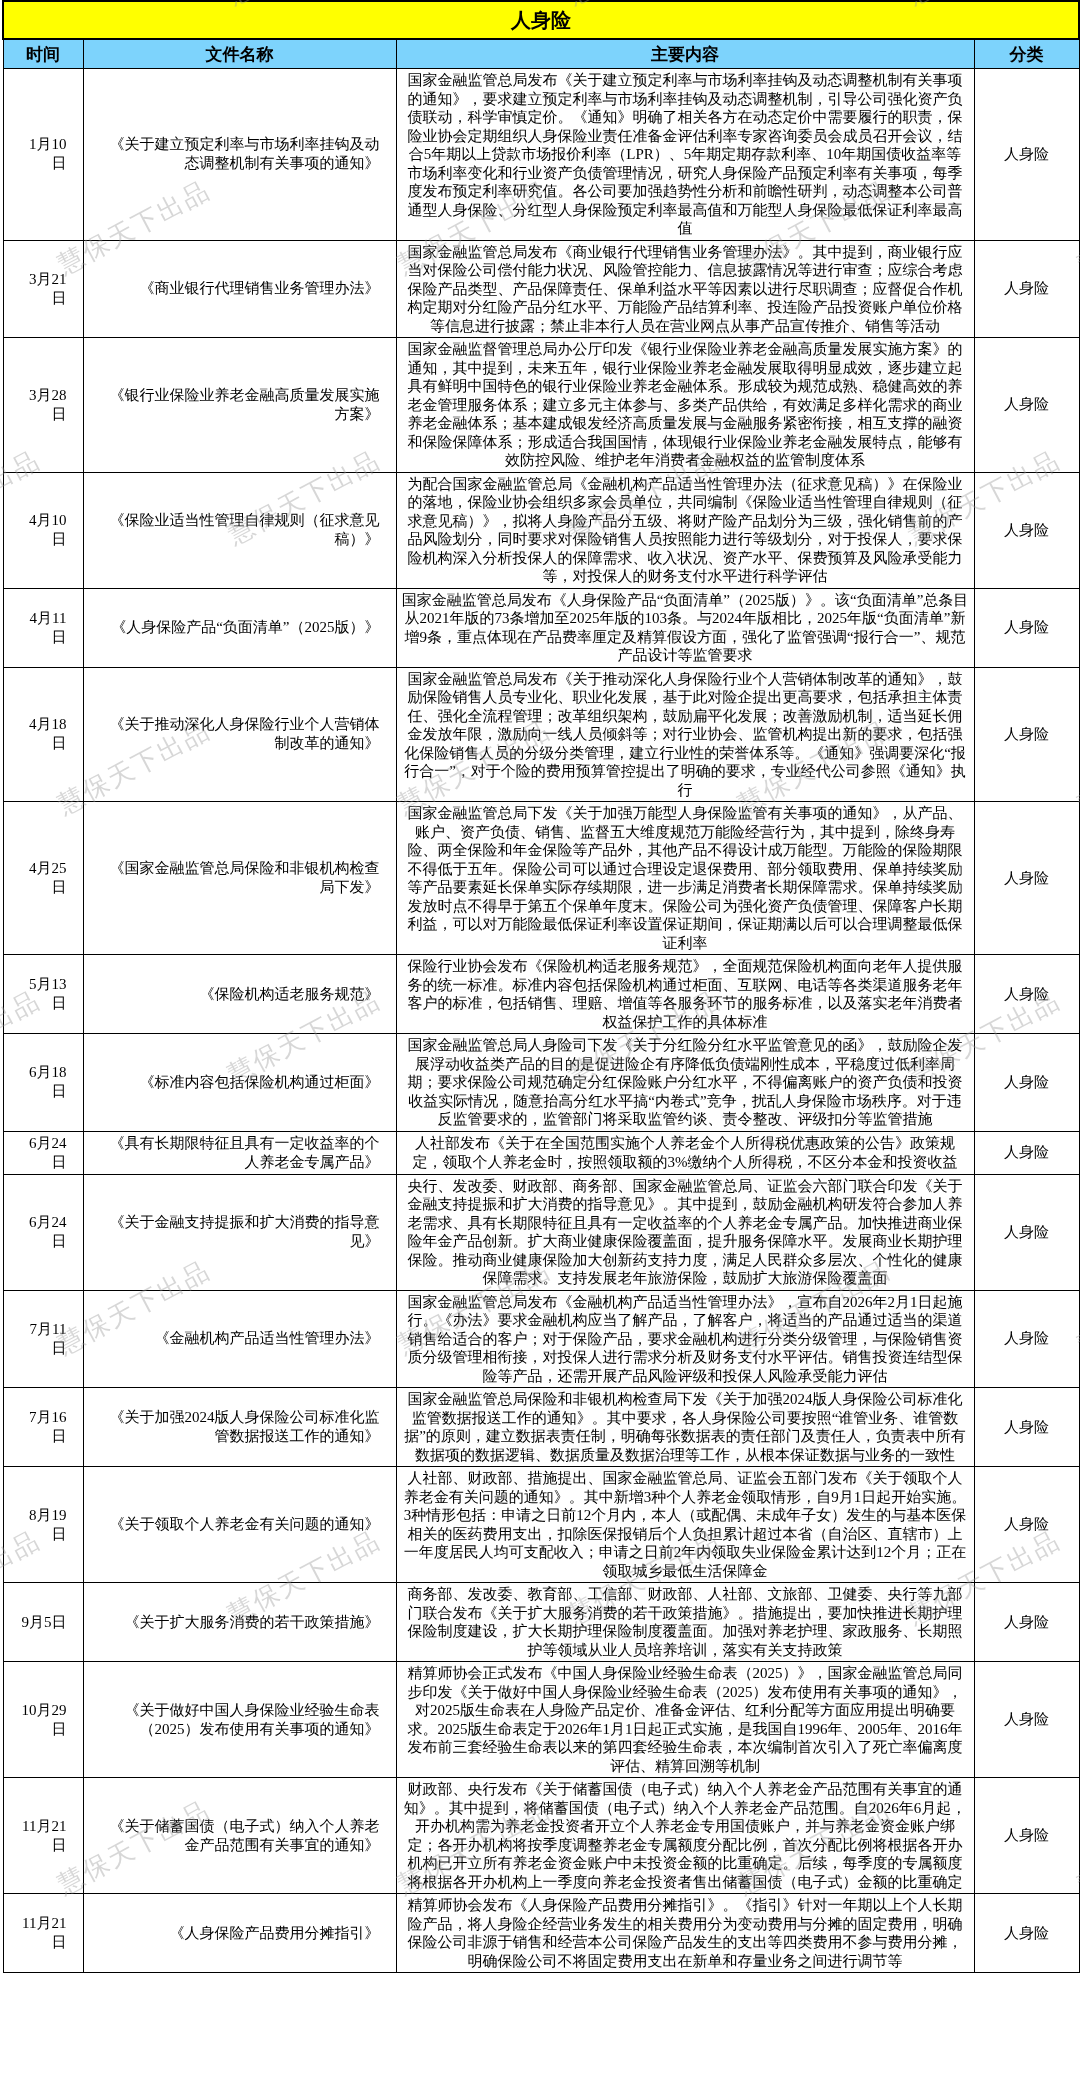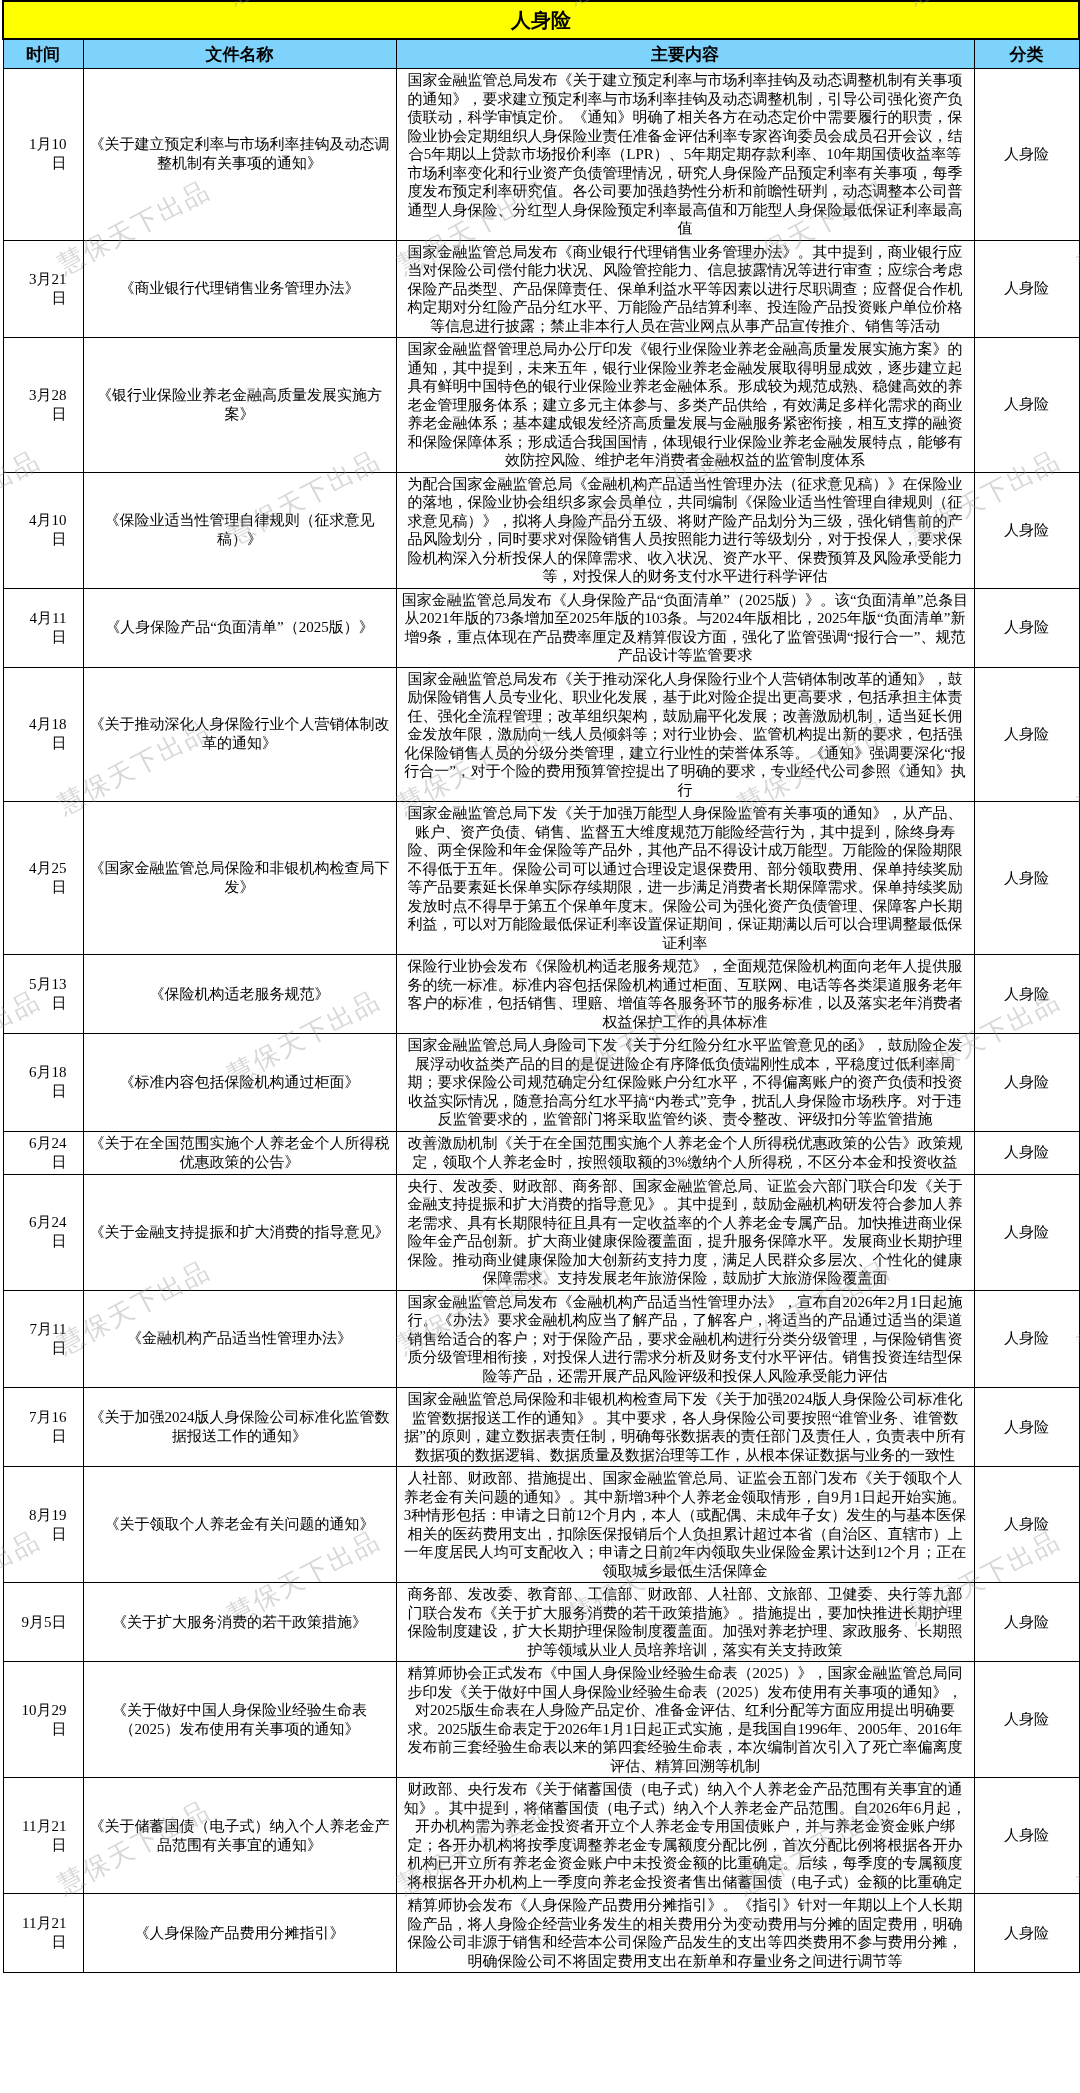--- a/index.html
+++ b/index.html
@@ -13,21 +13,21 @@
   th,td{border:1px solid #000;vertical-align:middle;}
   tr.title-row th{
     background:#FFFF00;
     font-size:20px;font-weight:bold;height:34px;text-align:center;
     border:2px solid #000;
   }
   tr.head-row th{
     font-size:17px;font-weight:bold;height:26px;text-align:center;background:#7dd3fc;
   }
   td.cell-date{text-align:right;font-size:15px;padding:1px 16px;}
-  td.cell-doc{text-align:center;font-size:15px;padding:2px 2px;line-height:19px;font-family:Liberation Serif, serif;}
+  td.cell-doc{text-align:right;font-size:15px;padding:2px 16px;line-height:19px;font-family:Liberation Serif, serif;}
   td.cell-content{font-size:15px;line-height:18.5px;padding:2px 5px;text-align:center;text-justify:inter-ideograph;}
   td.cell-cat{text-align:center;font-size:15px;}
   
   .wm-layer{position:absolute;left:0;top:0;width:1080px;height:100%;pointer-events:none;overflow:hidden;z-index:5;}
   .wm{position:absolute;font-size:26px;color:rgba(150,150,150,0.38);white-space:nowrap;transform:rotate(-28deg);font-family:"Liberation Sans","DejaVu Sans",sans-serif;letter-spacing:2px;}
 </style>
 </head>
 <body>
 
 <div class="sheet">
@@ -108,22 +108,22 @@
 
     <tr>
       <td class="cell-date">6月18日</td>
       <td class="cell-doc">《标准内容包括保险机构通过柜面》</td>
       <td class="cell-content">国家金融监管总局人身险司下发《关于分红险分红水平监管意见的函》，鼓励险企发展浮动收益类产品的目的是促进险企有序降低负债端刚性成本，平稳度过低利率周期；要求保险公司规范确定分红保险账户分红水平，不得偏离账户的资产负债和投资收益实际情况，随意抬高分红水平搞“内卷式”竞争，扰乱人身保险市场秩序。对于违反监管要求的，监管部门将采取监管约谈、责令整改、评级扣分等监管措施</td>
       <td class="cell-cat">人身险</td>
     </tr>
 
     <tr>
       <td class="cell-date">6月24日</td>
-      <td class="cell-doc">《关于在全国范围实施个人养老金个人所得税优惠政策的公告》</td>
-      <td class="cell-content">改善激励机制《关于在全国范围实施个人养老金个人所得税优惠政策的公告》政策规定，领取个人养老金时，按照领取额的3%缴纳个人所得税，不区分本金和投资收益</td>
+      <td class="cell-doc">《具有长期限特征且具有一定收益率的个人养老金专属产品》</td>
+      <td class="cell-content">人社部发布《关于在全国范围实施个人养老金个人所得税优惠政策的公告》政策规定，领取个人养老金时，按照领取额的3%缴纳个人所得税，不区分本金和投资收益</td>
       <td class="cell-cat">人身险</td>
     </tr>
 
     <tr>
       <td class="cell-date">6月24日</td>
       <td class="cell-doc">《关于金融支持提振和扩大消费的指导意见》</td>
       <td class="cell-content">央行、发改委、财政部、商务部、国家金融监管总局、证监会六部门联合印发《关于金融支持提振和扩大消费的指导意见》。其中提到，鼓励金融机构研发符合参加人养老需求、具有长期限特征且具有一定收益率的个人养老金专属产品。加快推进商业保险年金产品创新。扩大商业健康保险覆盖面，提升服务保障水平。发展商业长期护理保险。推动商业健康保险加大创新药支持力度，满足人民群众多层次、个性化的健康保障需求。支持发展老年旅游保险，鼓励扩大旅游保险覆盖面</td>
       <td class="cell-cat">人身险</td>
     </tr>
 

